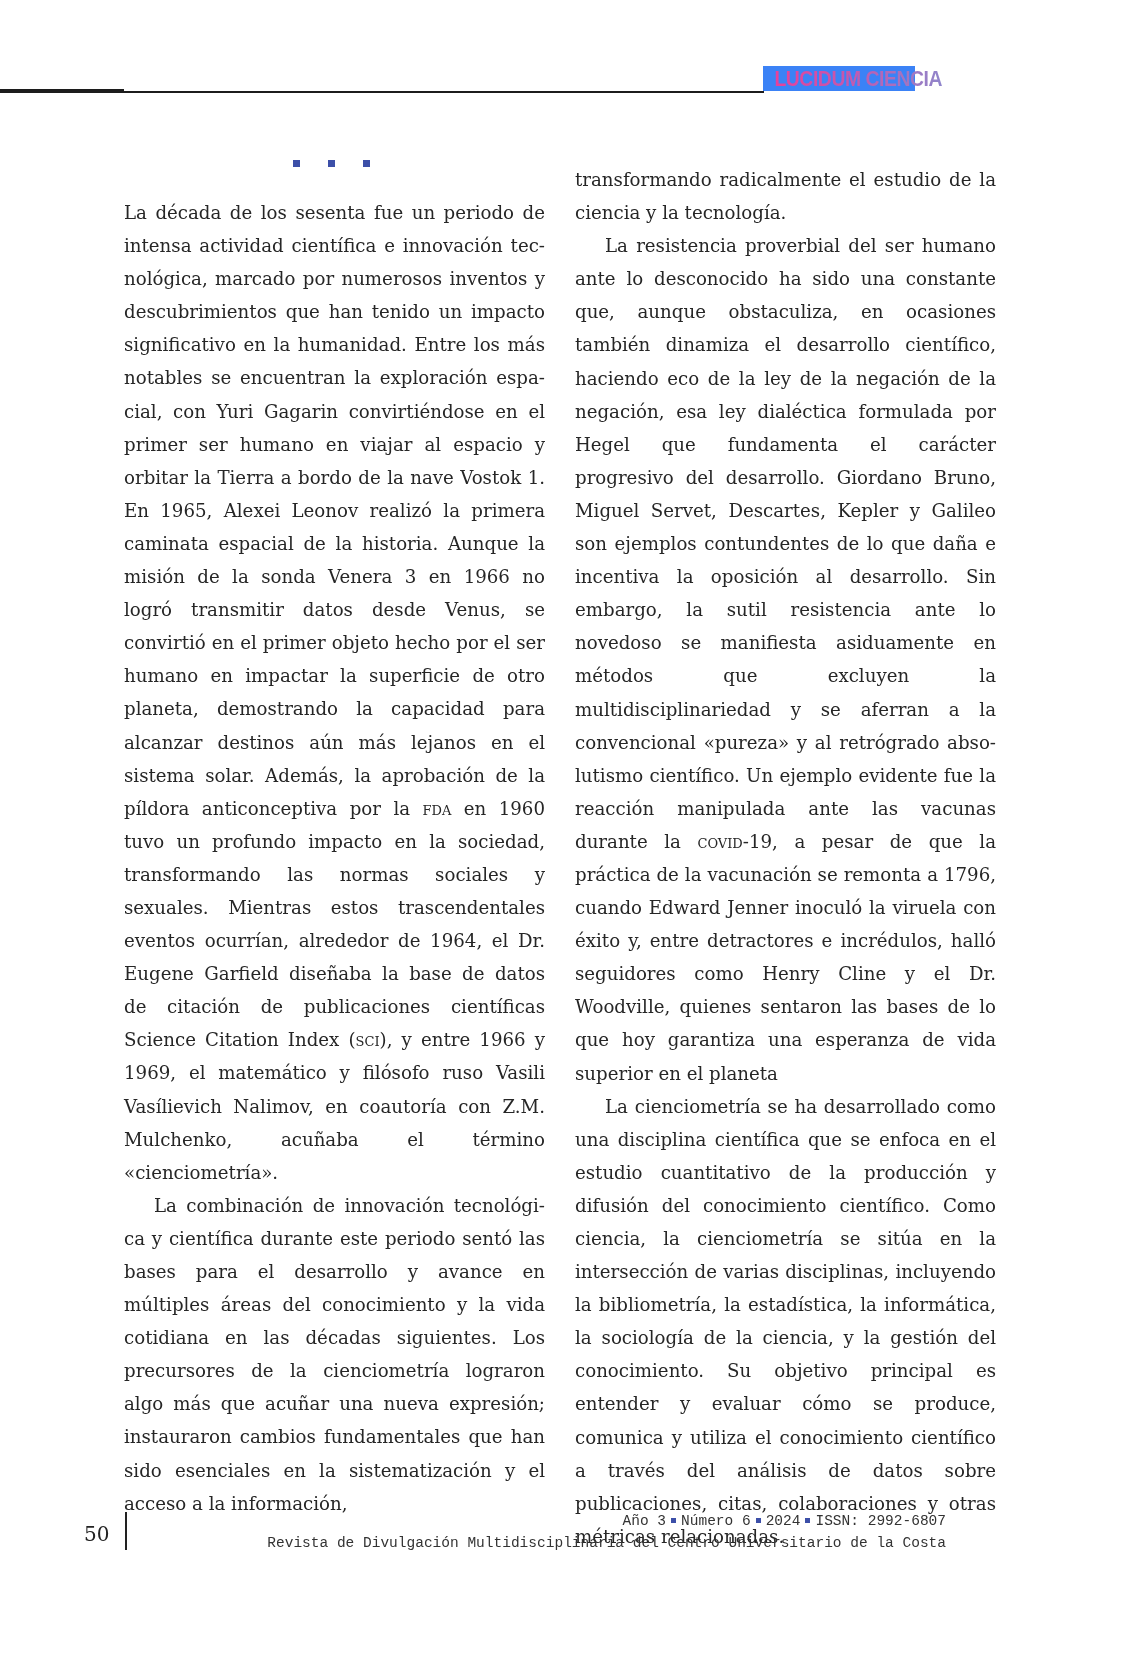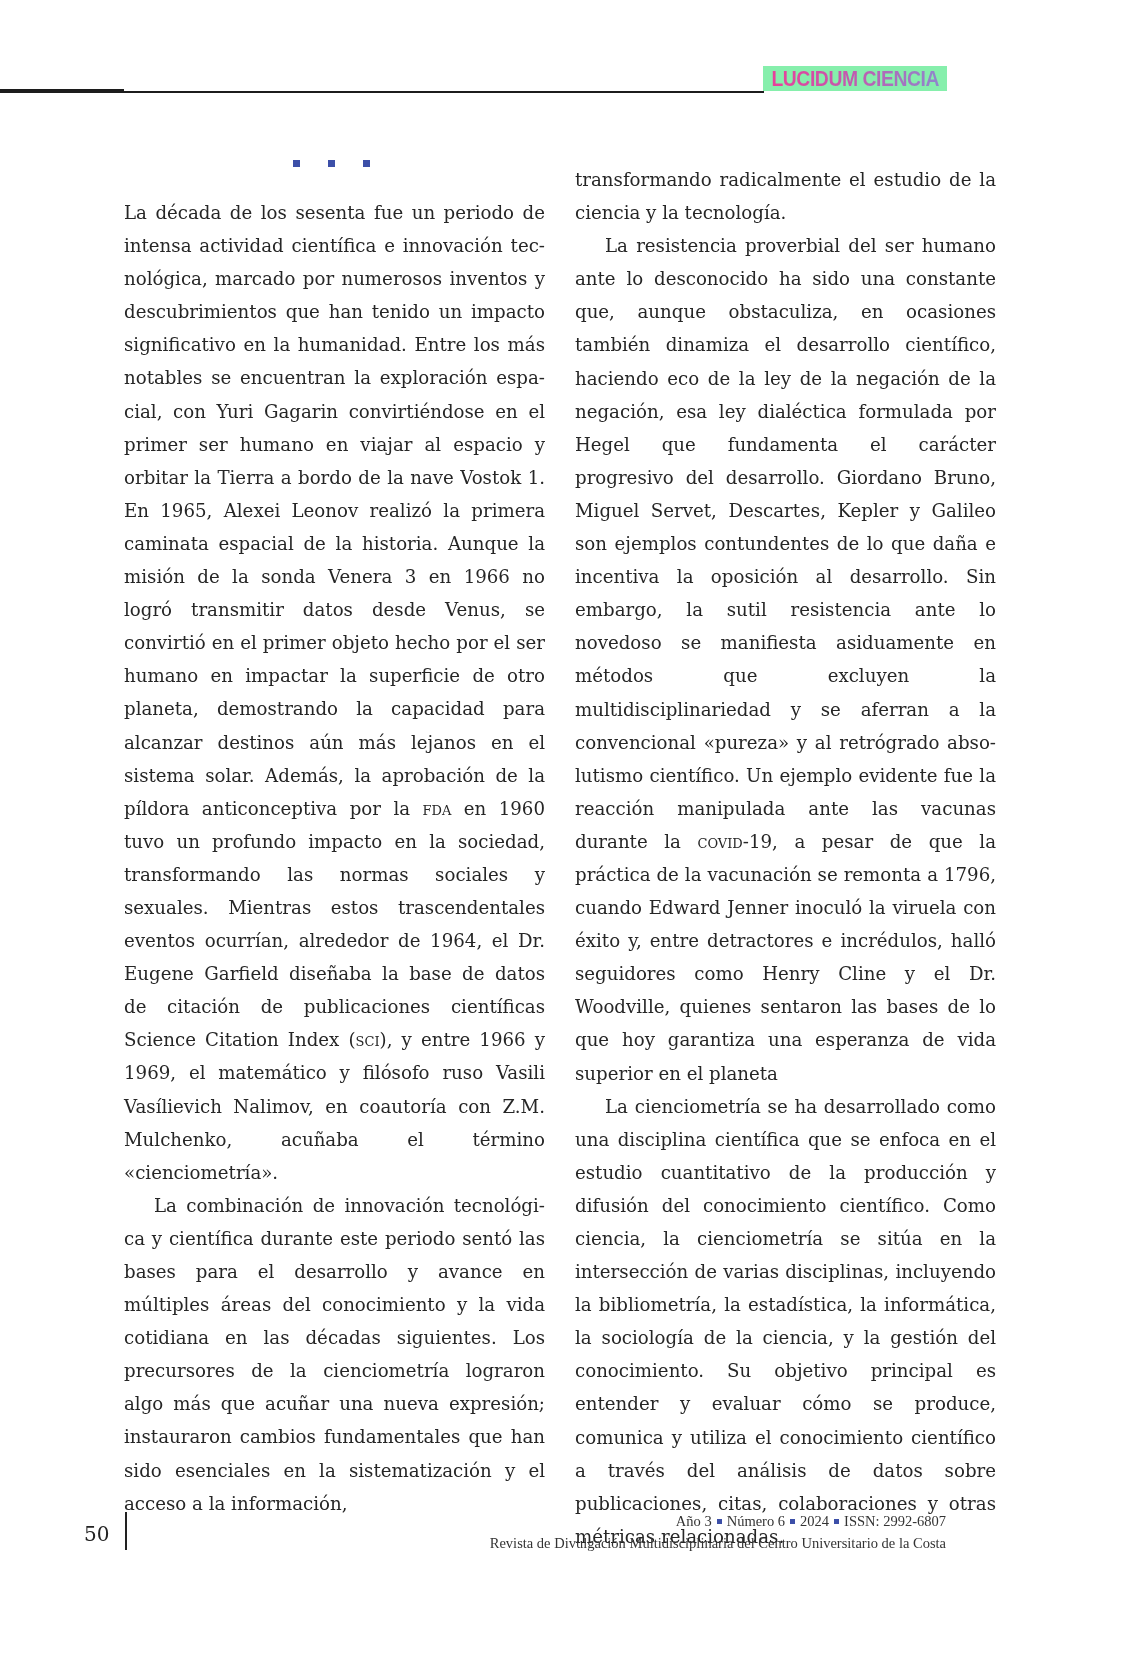--- a/index.html
+++ b/index.html
@@ -1,31 +1,31 @@
 <!DOCTYPE html>
 <html><head>
 <meta charset="utf-8">
 <style>
   html, body { margin: 0; padding: 0; background: #ffffff; }
   body { width: 1123px; height: 1654px; position: relative; overflow: hidden; color: #222; }
   .rule-thick { position: absolute; left: 0; top: 89px; width: 124px; height: 4px; background: #1c1c1c; }
   .rule-thin { position: absolute; left: 120px; top: 91px; width: 644px; height: 2px; background: #1c1c1c; }
-  .logo { position: absolute; left: 763px; top: 66px; width: 184px; height: 25px; background: #86efac; display: flex; align-items: center; justify-content: center; }
+  .logo { position: absolute; left: 763px; top: 66px; width: 152px; height: 25px; background: #3b82f6; display: flex; align-items: center; }
   .logo-text { font-family: "Liberation Sans", sans-serif; font-weight: bold; font-size: 22px; letter-spacing: -0.5px; line-height: 25px; background: linear-gradient(90deg, #e8409a 0%, #c05cb0 50%, #8f86cc 100%); -webkit-background-clip: text; background-clip: text; color: transparent; transform: scaleX(0.88); white-space: nowrap; }
   .dots { position: absolute; left: 293px; top: 160px; display: flex; gap: 28px; }
   .dot { width: 7px; height: 7px; background: #3c4fa8; }
   .col { position: absolute; top: 163px; width: 421px; font-family: "DejaVu Serif", serif; font-size: 18.2px; line-height: 33.1px; text-align: justify; hyphens: manual; color: #262626; }
   .col-left { left: 124px; top: 196px; }
   .col-right { left: 575px; top: 163px; }
   .col p { margin: 0; }
   .col p.indent { text-indent: 30px; }
   .sc { font-variant: small-caps; }
   .footer-num { position: absolute; left: 84px; top: 1522px; font-family: "DejaVu Serif", serif; font-size: 20px; color: #222; text-align: right; }
   .footer-bar { position: absolute; left: 125px; top: 1512px; width: 2px; height: 38px; background: #222; }
-  .footer-right { position: absolute; right: 177px; top: 1510px; text-align: right; font-family: Liberation Serif, serif; font-size: 14.5px; line-height: 22px; color: #333; }
+  .footer-right { position: absolute; right: 177px; top: 1510px; text-align: right; font-family: Liberation Mono, monospace; font-size: 14.5px; line-height: 22px; color: #333; }
   .fsep { display: inline-block; width: 5px; height: 5px; background: #3c4fa8; vertical-align: middle; margin: 0 5px; position: relative; top: -1px; }
 </style>
 </head>
 <body>
 
 <div class="rule-thick"></div>
 <div class="rule-thin"></div>
 <div class="logo">
   <span class="logo-text">LUCIDUM CIENCIA</span>
 </div>

